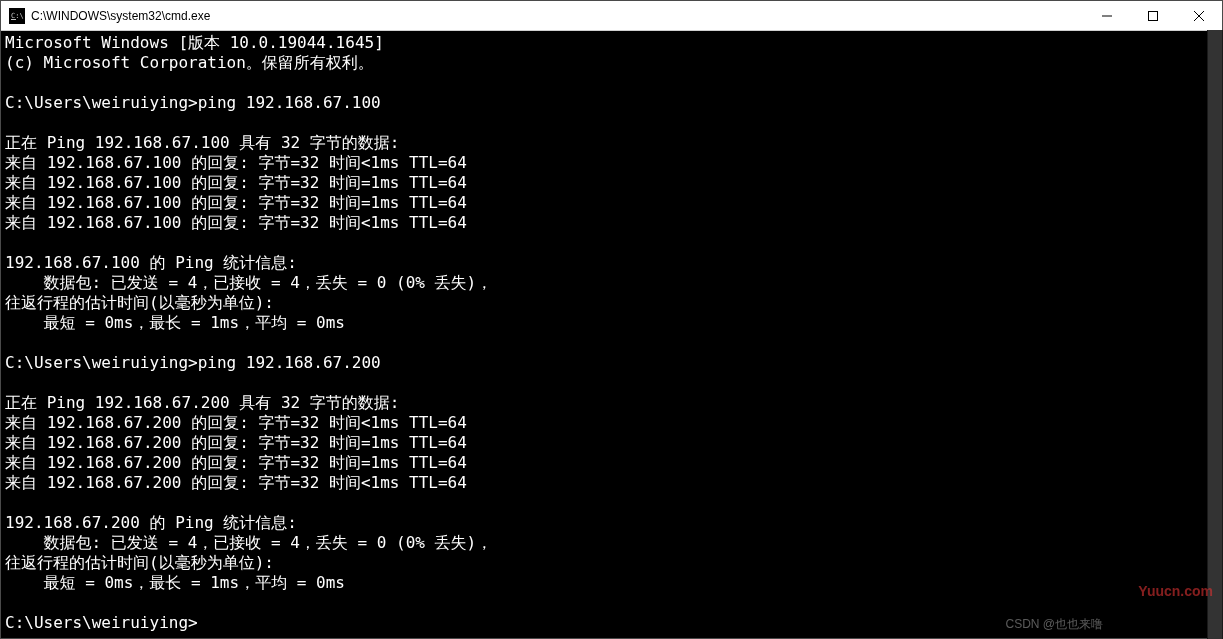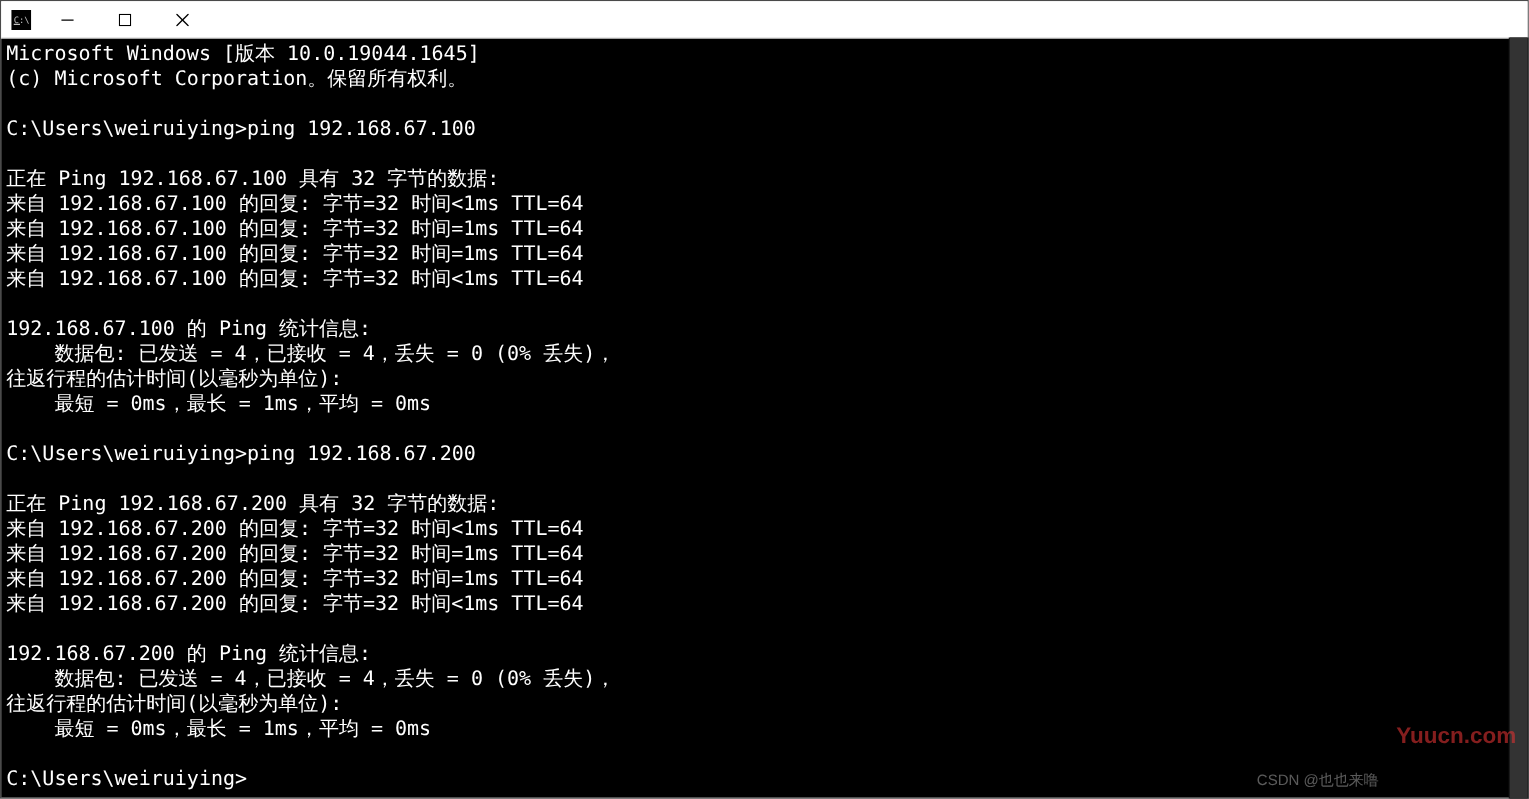--- a/index.html
+++ b/index.html
@@ -103,41 +103,42 @@
       font-family: sans-serif;
       font-size: 12px;
       color: rgba(200,200,200,0.45);
       pointer-events: none;
     }
     .watermark-yuucn {
       position: absolute;
       bottom: 40px;
       right: 10px;
       font-family: sans-serif;
-      font-size: 18px;
+      font-size: 14px;
       font-weight: bold;
       color: rgba(220,50,50,0.6);
       pointer-events: none;
     }
     .line {
       display: block;
     }
   </style>
 </head>
 <body>
 
 <div class="window">
   <div class="titlebar">
     <div class="titlebar-icon">
       <svg viewBox="0 0 16 16">
         <rect x="0" y="0" width="16" height="16" fill="#000000"></rect>
         <text x="2" y="10" font-size="7" fill="#c0c0c0" font-family="monospace">C:\</text>
         <rect x="2" y="11" width="5" height="1" fill="#c0c0c0"></rect>
       </svg>
     </div>
+    <div class="titlebar-text">C:\WINDOWS\system32\cmd.exe</div>
     <div class="titlebar-buttons">
       <div class="titlebar-button">
         <svg viewBox="0 0 10 10">
             <line x1="0" y1="5" x2="10" y2="5"></line>
           </svg>
       </div>
       <div class="titlebar-button">
         <svg viewBox="0 0 10 10">
             <rect x="0.5" y="0.5" width="9" height="9"></rect>
           </svg>

